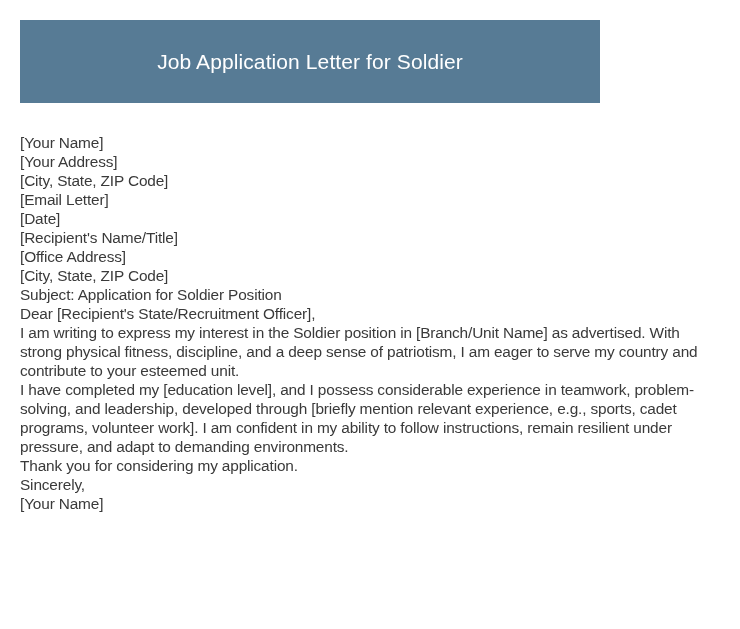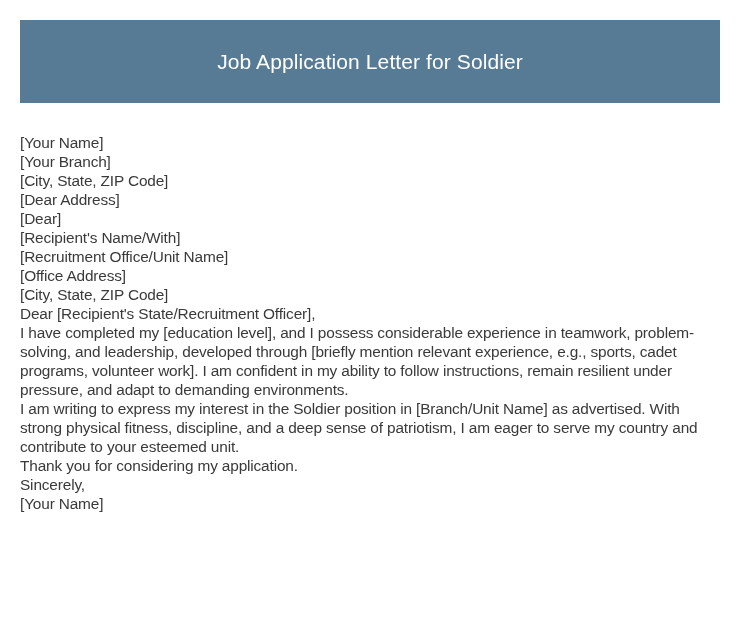--- a/index.html
+++ b/index.html
@@ -1,47 +1,47 @@
 <!DOCTYPE html>
 <html><head>
   <meta charset="utf-8">
   <style>
     html, body { margin: 0; padding: 0; background: #ffffff; }
     body { width: 740px; height: 629px; position: relative; overflow: hidden; font-family: "Liberation Sans", sans-serif; }
     .header {
-      position: absolute; left: 20px; top: 20px; width: 700px; height: 83px;
+      position: absolute; left: 20px; top: 20px; width: 580px; height: 83px;
       background: #577b95; display: flex; align-items: center; justify-content: center;
     }
     .header h1 { margin: 0; font-weight: normal; font-size: 21px; color: #ffffff; letter-spacing: 0.1px; }
     .letter {
       position: absolute; left: 20px; top: 133px; width: 705px;
       font-size: 15.4px; line-height: 19px; color: #3a3a3a; letter-spacing: -0.15px;
     }
     .letter p { margin: 0; padding: 0; }
   </style>
 </head>
 <body>
 
 <div class="header">
   <h1>Job Application Letter for Soldier</h1>
 </div>
 
 <div class="letter">
   <div>
     <p>[Your Name]</p>
-    <p>[Your Branch]</p>
+    <p>[Your Address]</p>
     <p>[City, State, ZIP Code]</p>
-    <p>[Dear Address]</p>
-    <p>[Dear]</p>
+    <p>[Email Letter]</p>
+    <p>[Date]</p>
   </div>
   <div>
-    <p>[Recipient's Name/With]</p>
-    <p>[Recruitment Office/Unit Name]</p>
+    <p>[Recipient's Name/Title]</p>
     <p>[Office Address]</p>
     <p>[City, State, ZIP Code]</p>
   </div>
+  <p>Subject: Application for Soldier Position</p>
   <p>Dear [Recipient's State/Recruitment Officer],</p>
+  <p>I am writing to express my interest in the Soldier position in [Branch/Unit Name] as advertised. With strong physical fitness, discipline, and a deep sense of patriotism, I am eager to serve my country and contribute to your esteemed unit.</p>
   <p>I have completed my [education level], and I possess considerable experience in teamwork, problem-solving, and leadership, developed through [briefly mention relevant experience, e.g., sports, cadet programs, volunteer work]. I am confident in my ability to follow instructions, remain resilient under pressure, and adapt to demanding environments.</p>
-  <p>I am writing to express my interest in the Soldier position in [Branch/Unit Name] as advertised. With strong physical fitness, discipline, and a deep sense of patriotism, I am eager to serve my country and contribute to your esteemed unit.</p>
   <p>Thank you for considering my application.</p>
   <p>Sincerely,</p>
   <p>[Your Name]</p>
 </div>
 
 </body></html>

